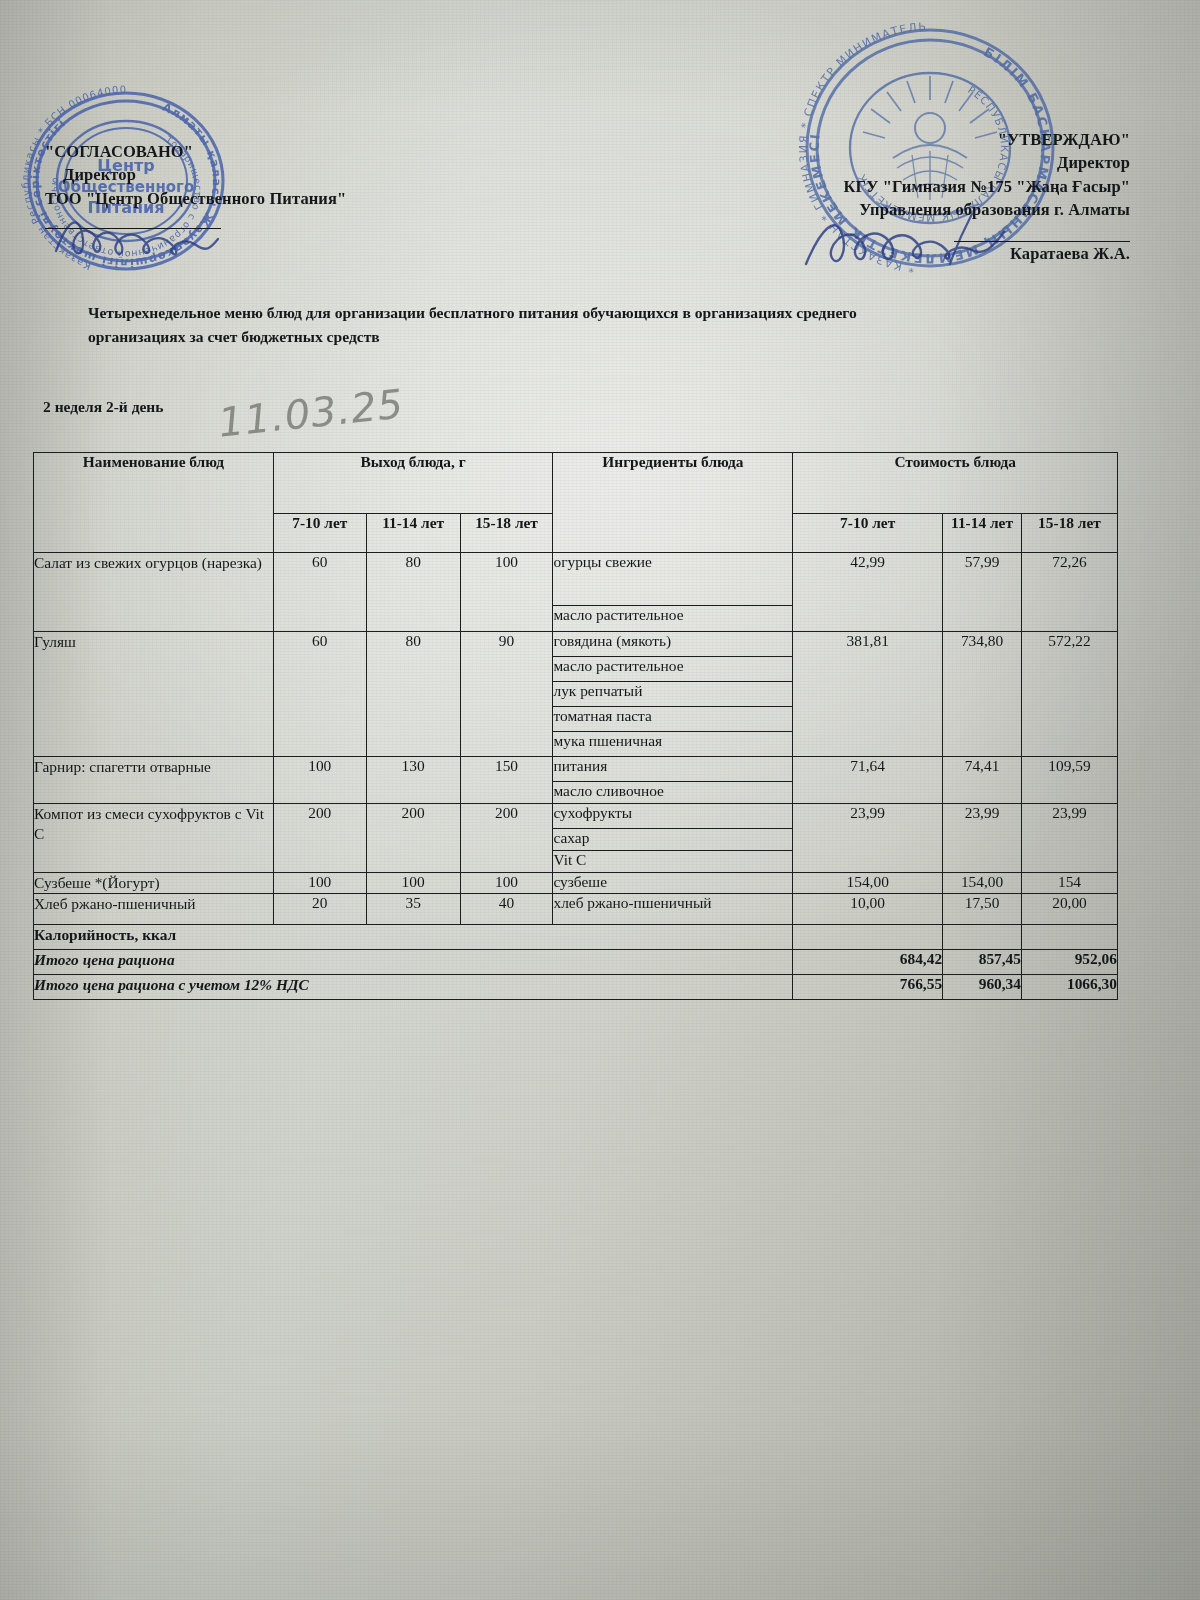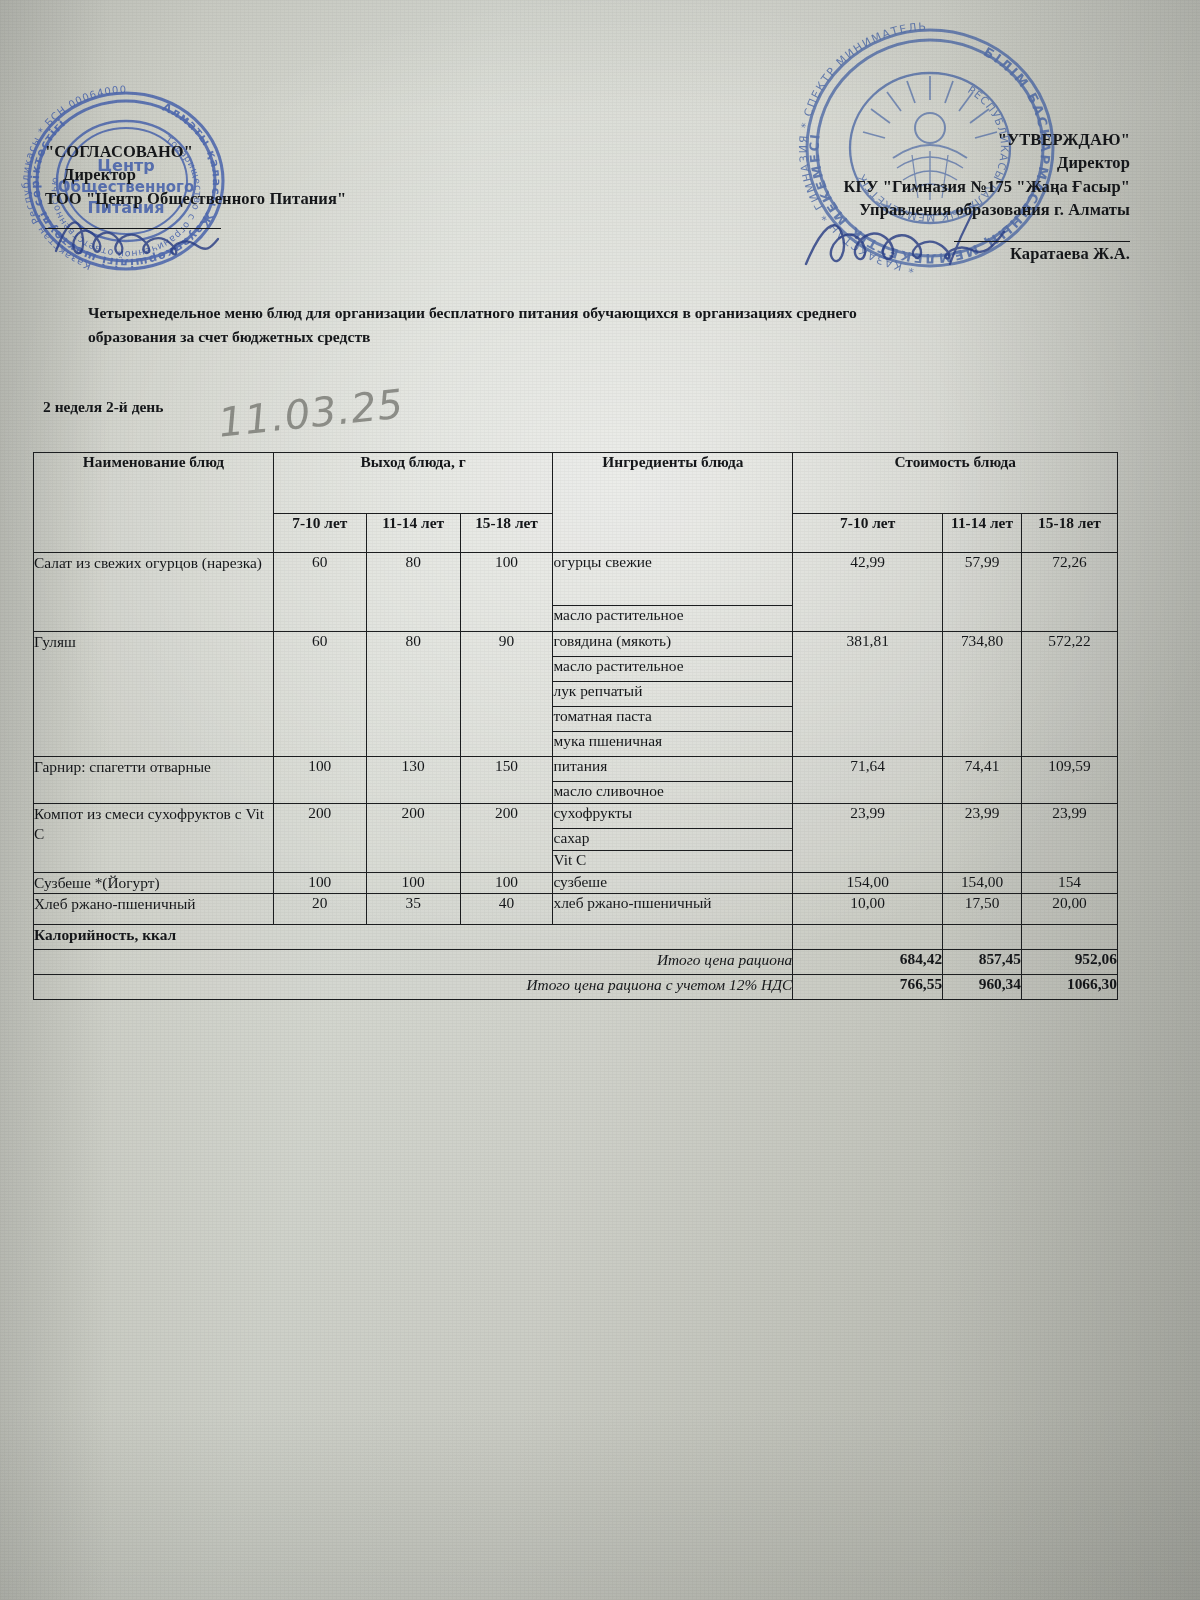--- a/index.html
+++ b/index.html
@@ -58,21 +58,21 @@
   #tbl{position:absolute;left:33px;top:452px;width:1085px;border-collapse:collapse;
        font-size:15.4px;color:#15171a;background:transparent;}
   #tbl td,#tbl th{border:1.15px solid #1c1e20;padding:0;vertical-align:top;background:rgba(255,255,255,0.045);}
   .hcell{text-align:center;vertical-align:middle;font-weight:bold;font-size:15.4px;padding:4px 3px;}
   .cname{padding:4px 5px 4px 6px;line-height:1.28;vertical-align:top;}
   .cnum{text-align:center;padding:5px 3px 3px;vertical-align:top;}
   .cing{padding:3px 4px 3px 6px;line-height:1.2;vertical-align:top;}
   .ccost{text-align:center;padding:5px 4px 3px;vertical-align:top;}
   .ccost.r{text-align:right;padding-right:9px;}
   .bold{font-weight:bold;font-family:Liberation Serif, serif;}
-  .ital{font-style:italic;font-weight:normal;text-align:right;}
+  .ital{font-style:italic;font-weight:bold;}
   .shade{background:
       repeating-linear-gradient(0deg, rgba(30,32,34,.30) 0 1px, rgba(255,255,255,.10) 1px 2px),
       repeating-linear-gradient(90deg, rgba(30,32,34,.22) 0 1px, rgba(255,255,255,.10) 1px 2px),
       #b9bab6;}
   .shade2{background:
       repeating-linear-gradient(0deg, rgba(20,22,24,.42) 0 1px, rgba(255,255,255,.08) 1px 2px),
       repeating-linear-gradient(90deg, rgba(20,22,24,.30) 0 1px, rgba(255,255,255,.08) 1px 2px),
       #a6a7a3;}
 
   
@@ -198,21 +198,21 @@
   <div>"УТВЕРЖДАЮ"</div>
   <div>Директор</div>
   <div class="nowrap">КГУ  "Гимназия №175 "Жаңа Ғасыр"</div>
   <div class="nowrap">Управления образования г. Алматы</div>
   <div id="sign-line-right"></div>
   <div>Каратаева Ж.А.</div>
 </div>
 
 <div id="title-block">
   <div>Четырехнедельное меню блюд для организации бесплатного питания обучающихся в организациях среднего</div>
-  <div>образования за счет бюджетных средств</div>
+  <div>организациях за счет бюджетных средств</div>
 </div>
 
 <div id="daylabel">2 неделя 2-й день</div>
 <div id="handdate">11.03.25</div>
 
 <table id="tbl">
   <colgroup>
     <col style="width:240px">
       <col style="width:93px">
       <col style="width:94px">

